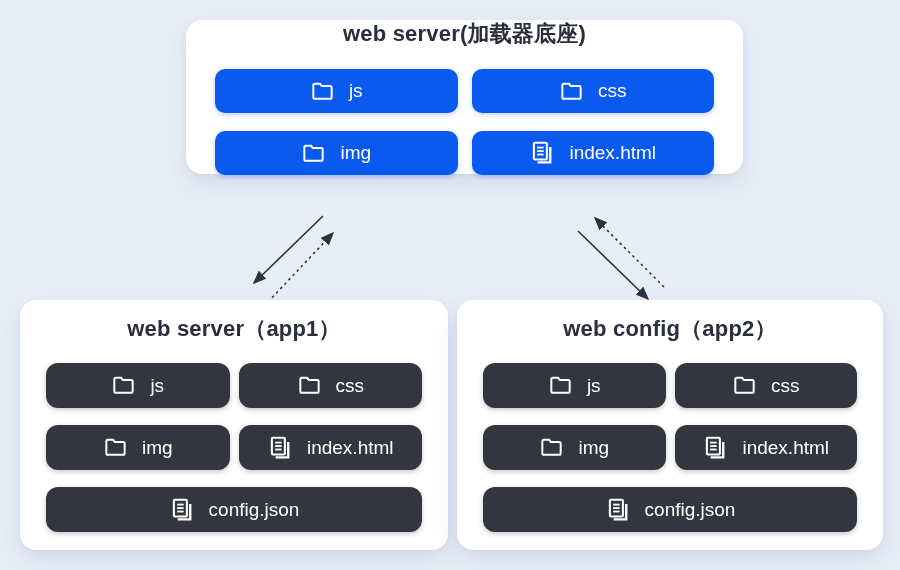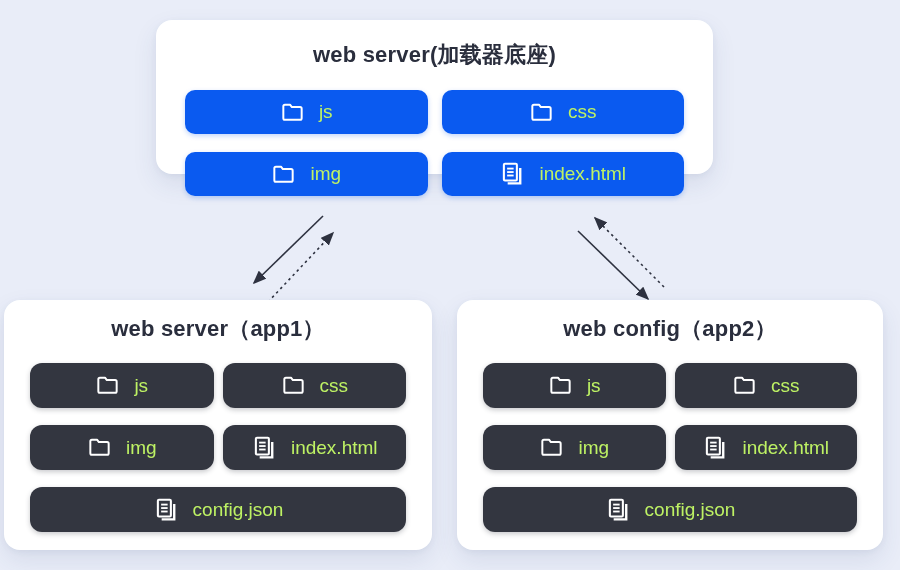--- a/index.html
+++ b/index.html
@@ -11,29 +11,29 @@
   .arrows { position:absolute; left:0; top:0; z-index:1; pointer-events:none; }
   .card {
     position:absolute; background:#ffffff; border-radius:16px;
     box-sizing:border-box; z-index:2;
     box-shadow:0 10px 24px rgba(47,66,121,.10), 0 2px 6px rgba(47,66,121,.06);
   }
   .card h2 {
     margin:0; text-align:center; font-size:22px; font-weight:bold;
     color:#2a2e3d; letter-spacing:.2px; line-height:27px;
   }
-  #card-base { left:156px; top:20px; width:557px; height:154px; padding-top:21px; }
+  #card-base { left:186px; top:20px; width:557px; height:154px; padding-top:0; }
   #card-base .grid { display:grid; grid-template-columns:1fr 1fr; gap:18px 14px; margin:22px 29px 0; }
   .btn {
     display:flex; align-items:center; justify-content:center; gap:14px;
-    height:44px; border-radius:10px; color:#bef264; font-size:19px;
+    height:44px; border-radius:10px; color:#ffffff; font-size:19px;
   }
   .btn.blue { background:#0a5af0; box-shadow:0 2px 5px rgba(10,90,240,.25); }
   .btn.dark { background:#333640; box-shadow:0 2px 5px rgba(40,44,56,.25); }
-  .app { left:4px; top:300px; width:428px; height:250px; padding-top:15px; }
+  .app { left:20px; top:300px; width:428px; height:250px; padding-top:15px; }
   #card-app2 { left:457px; width:426px; }
   .app .grid { display:grid; grid-template-columns:1fr 1fr; gap:17px 9px; margin:21px 26px 0; }
   .app .btn { height:45px; border-radius:12px; }
   .span2 { grid-column:1 / -1; }
   .icon { display:flex; align-items:center; }
 </style>
 </head>
 <body>
 
 <div class="stage">

